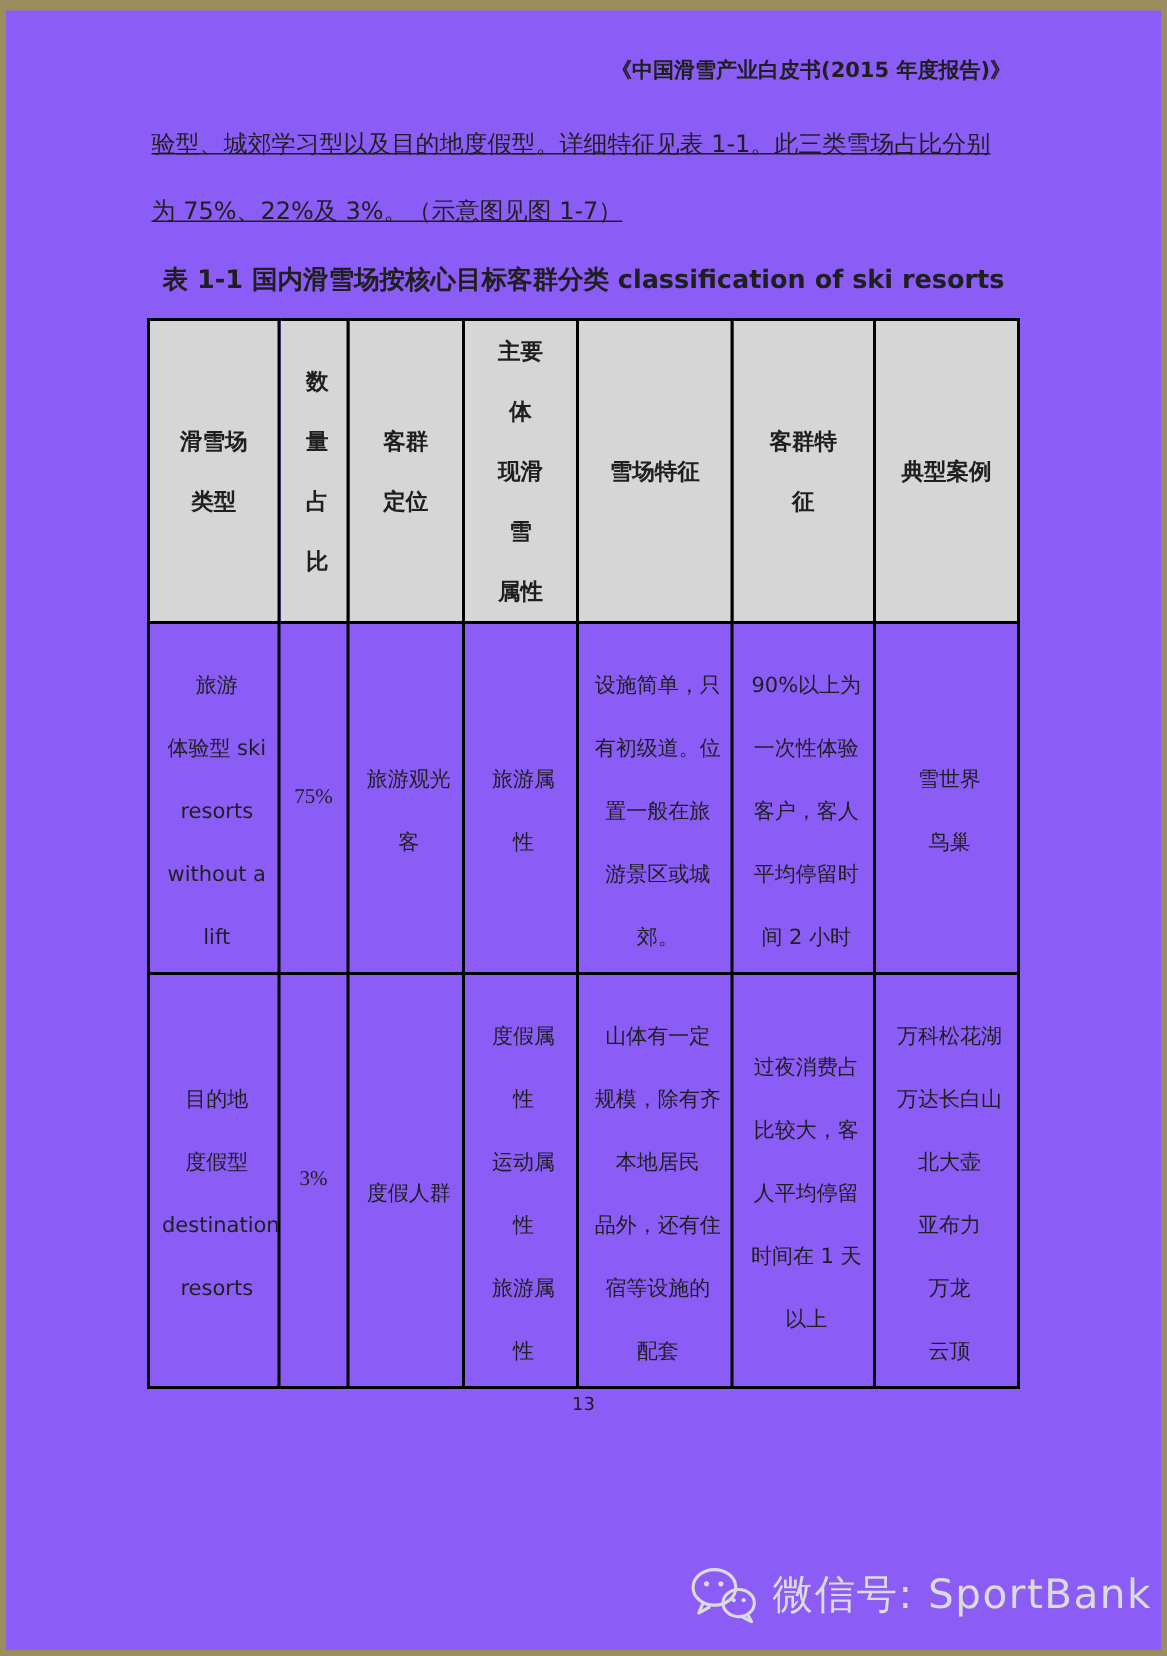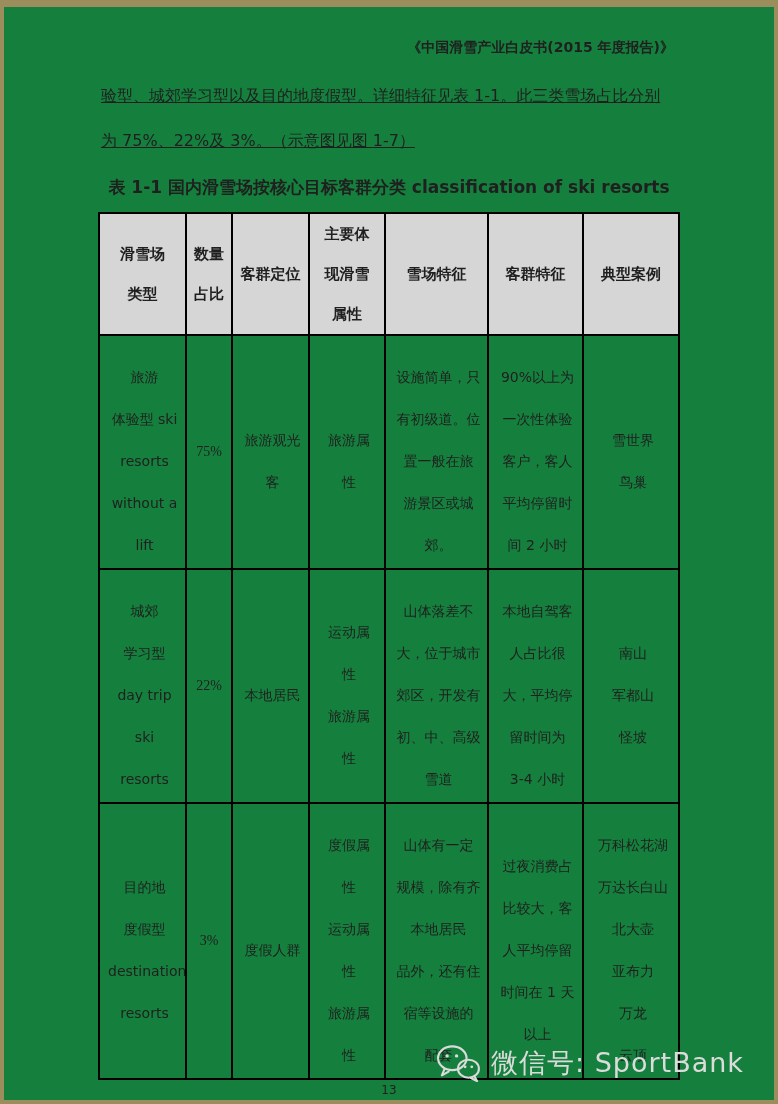--- a/index.html
+++ b/index.html
@@ -3,21 +3,21 @@
 <meta charset="utf-8">
 <style>
   * { margin: 0; padding: 0; box-sizing: border-box; }
   html, body { background: #ffffff; }
   .page {
     width: 778px;
     height: 1104px;
     border-style: solid;
     border-color: #9c8d5c;
     border-width: 7px 4px 4px 4px;
-    background: #15803d;
+    background: #8b5cf6;
     position: relative;
     overflow: hidden;
     font-family: "DejaVu Sans", "Liberation Sans", sans-serif;
     color: #1f1f1f;
   }
   .doc-header {
     margin: 30px 100px 0 97px;
     text-align: right;
     font-weight: bold;
     font-size: 14px;
@@ -44,42 +44,42 @@
     white-space: pre-line;
     overflow: hidden;
   }
   table.main th {
     background: #d6d6d6;
     font-size: 15px;
     font-weight: bold;
     text-align: center;
     line-height: 40px;
     height: 121px;
-    padding: 0 2px;
+    padding: 0 17px;
     margin-left: 46px;
   }
   table.main td {
     font-size: 14px;
     line-height: 42px;
     text-align: center;
     padding: 20px 4px 2px 8px;
   }
   table.main td.center { text-align: center; padding: 2px 2px; font-family: Liberation Serif, serif; }
   tr.row-1 td { height: 214px; }
   tr.row-2 td { height: 213px; }
   tr.row-3 td { height: 260px; }
   .page-number {
     text-align: center;
     font-size: 12px;
     font-weight: 400;
     margin-top: 3px;
   }
   .watermark {
     position: absolute;
-    right: 30px;
+    right: 6px;
     bottom: 18px;
     display: flex;
     align-items: center;
     gap: 10px;
     color: #dbdbdb;
     font-size: 27px;
     letter-spacing: 1px;
     user-select: none;
   }
   .watermark svg { display: block; }
@@ -141,45 +141,20 @@
 游景区或城
 郊。</td>
         <td>90%以上为
 一次性体验
 客户，客人
 平均停留时
 间 2 小时</td>
         <td>雪世界
 鸟巢</td>
       </tr>
-      <tr class="row-2">
-        <td>城郊
-学习型
-day trip ski
-resorts</td>
-        <td class="center">22%</td>
-        <td>本地居民</td>
-        <td>运动属
-性
-旅游属
-性</td>
-        <td>山体落差不
-大，位于城市
-郊区，开发有
-初、中、高级
-雪道</td>
-        <td>本地自驾客
-人占比很
-大，平均停
-留时间为
-3-4 小时</td>
-        <td>南山
-军都山
-怪坡</td>
-      </tr>
       <tr class="row-3">
         <td>目的地
 度假型
 destination
 resorts</td>
         <td class="center">3%</td>
         <td>度假人群</td>
         <td>度假属
 性
 运动属

